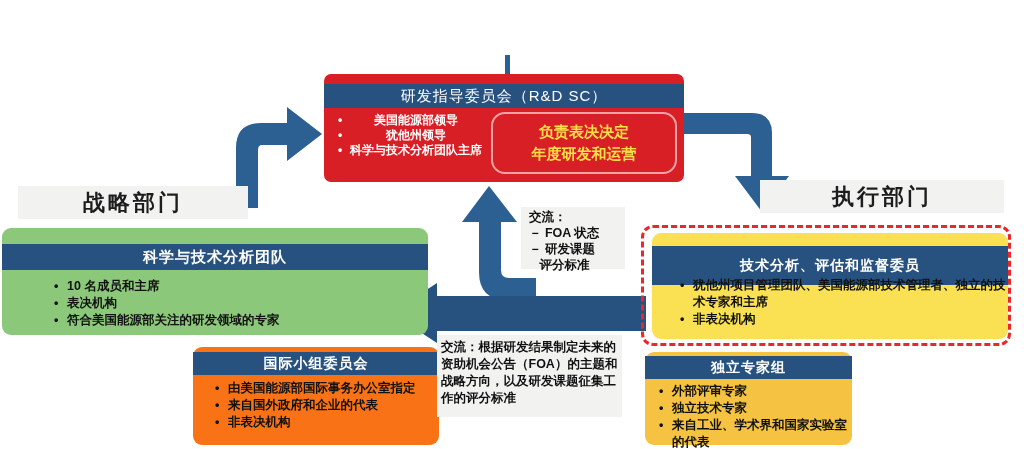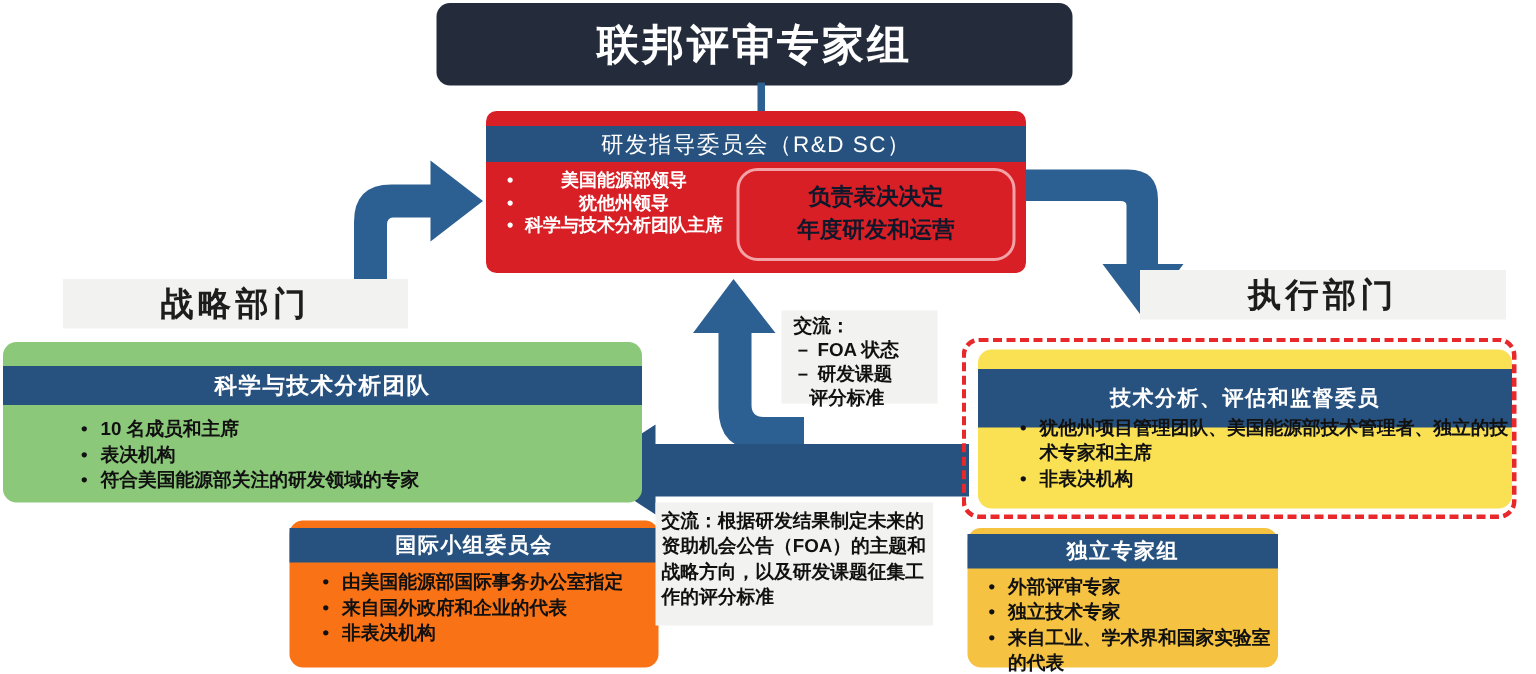--- a/index.html
+++ b/index.html
@@ -59,33 +59,33 @@
   #rdsc ul { margin: 0; padding-left: 14px; list-style: none; }
   #rdsc ul li { position: relative; }
   #rdsc ul li:before {
     content: "•"; position: absolute; left: -10px; top: 0;
   }
   #rdsc .inner {
     position: absolute; left: 167px; top: 38px; width: 182px; height: 58px;
     border: 2px solid #f3a3a6;
     border-radius: 14px;
     display: flex; flex-direction: column; align-items: center; justify-content: center;
-    color: #0f172a; font-size: 15px; font-weight: bold; line-height: 22px;
+    color: #fde047; font-size: 15px; font-weight: bold; line-height: 22px;
   }
 
   
   .section-banner {
     height: 33px;
     background: #f2f2f0;
     display: flex; align-items: center; justify-content: center;
   }
   .section-banner .txt {
     color: #1d1d1d; font-size: 22px; font-weight: bold; letter-spacing: 3px;
   }
-  #banner-strategy { left: 18px; top: 186px; width: 230px; margin-left: 24px; }
+  #banner-strategy { left: 18px; top: 186px; width: 230px; }
   #banner-exec { left: 760px; top: 180px; width: 244px; }
 
   
   .card { border-radius: 9px; }
   .card .hdr {
     position: absolute; left: 0; width: 100%;
     background: #27527f; color: #ffffff;
     font-size: 14px; font-weight: bold;
     display: flex; align-items: center; justify-content: center;
     letter-spacing: 1px;
@@ -157,23 +157,20 @@
   }
 
   
   .arrow-svg { overflow: visible; }
 </style>
 </head>
 <body>
 
 <div id="canvas">
 
-  <div id="top-box" class="abs">
-    <span class="title">联邦评审专家组</span>
-  </div>
   <div id="top-connector" class="abs"></div>
 
   <svg class="abs arrow-svg" style="left:0;top:0;width:1024px;height:449px;" viewBox="0 0 1024 449">
 
     <path d="M 236,208 L 236,148 Q 236,123 261,123 L 287,123 L 287,107 L 322,134 L 287,161 L 287,145 L 262,145 Q 258,145 258,150 L 258,208 Z" fill="#2c5f92"></path>
 
     <path d="M 489,186 L 462,222 L 479,222 L 479,272 Q 479,300 507,300 L 536,300 L 536,278 L 509,278 Q 501,278 501,270 L 501,222 L 517,222 Z" fill="#2c5f92"></path>
 
     <path d="M 684,113 L 752,113 Q 772,113 772,133 L 772,176 L 789,176 L 762,212 L 735,176 L 751,176 L 751,137 Q 751,134 747,134 L 684,134 Z" fill="#2c5f92"></path>
 

